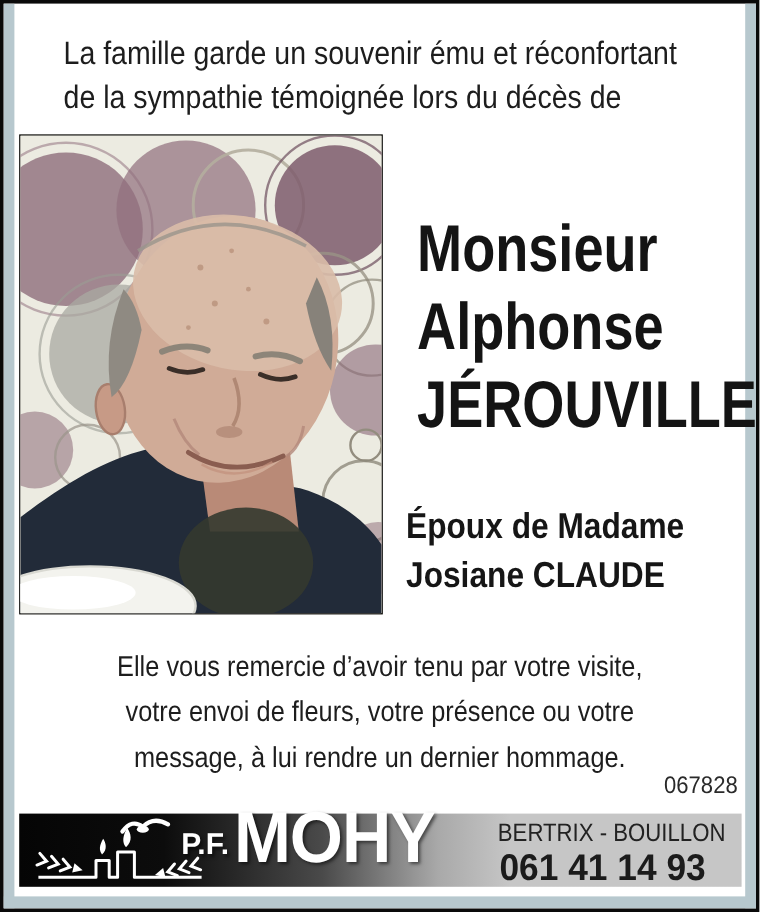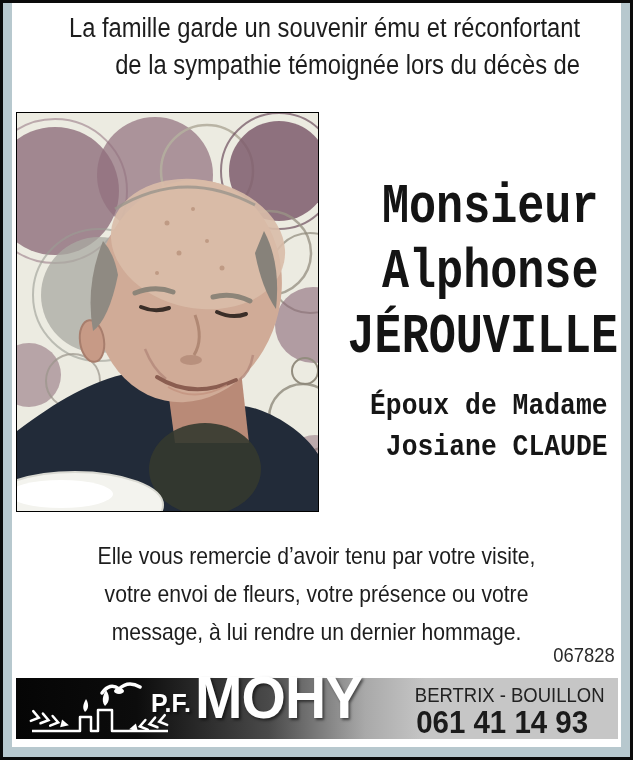--- a/index.html
+++ b/index.html
@@ -14,38 +14,38 @@
     overflow:hidden;
   }
   .edge{position:absolute;background:#b7c8ce;}
   .edge-left{left:0;top:0;bottom:0;width:9px;}
   .edge-right{right:0;top:0;bottom:0;width:9px;}
   .edge-bottom{left:0;right:0;bottom:0;height:10px;}
 
   .cond{display:block;transform:scaleX(0.88);transform-origin:50% 50%;}
 
   .header{
-    position:absolute;top:7px;left:14px;right:14px;
-    text-align:right;font-size:27px;line-height:37px;color:#1d1d1d;
+    position:absolute;top:23px;left:14px;right:14px;
+    text-align:left;font-size:27px;line-height:37px;color:#1d1d1d;
   }
 
   .photo-frame{
     position:absolute;left:13px;top:109px;width:301px;height:398px;
     border:1px solid #000;background:#eceade;
   }
   .photo-frame svg{display:block;}
 
   .right-col{
-    position:absolute;left:317px;right:4px;top:172px;text-align:right;font-family:Liberation Mono, monospace;
+    position:absolute;left:317px;right:4px;top:172px;text-align:left;
   }
   .name-line{
     font-size:55px;font-weight:bold;line-height:65px;color:#141414;
     transform:scaleX(0.82);transform-origin:50% 50%;white-space:nowrap;
   }
-  .relation{margin-top:16px;}
+  .relation{margin-top:48px;}
   .relation-line{
     font-size:30px;font-weight:bold;line-height:41px;color:#161616;
     transform:scaleX(0.88);transform-origin:50% 50%;white-space:nowrap;
   }
 
   .thanks{
     position:absolute;top:534px;left:20px;right:20px;
     text-align:center;font-size:24px;line-height:38px;color:#1d1d1d;
   }
 

